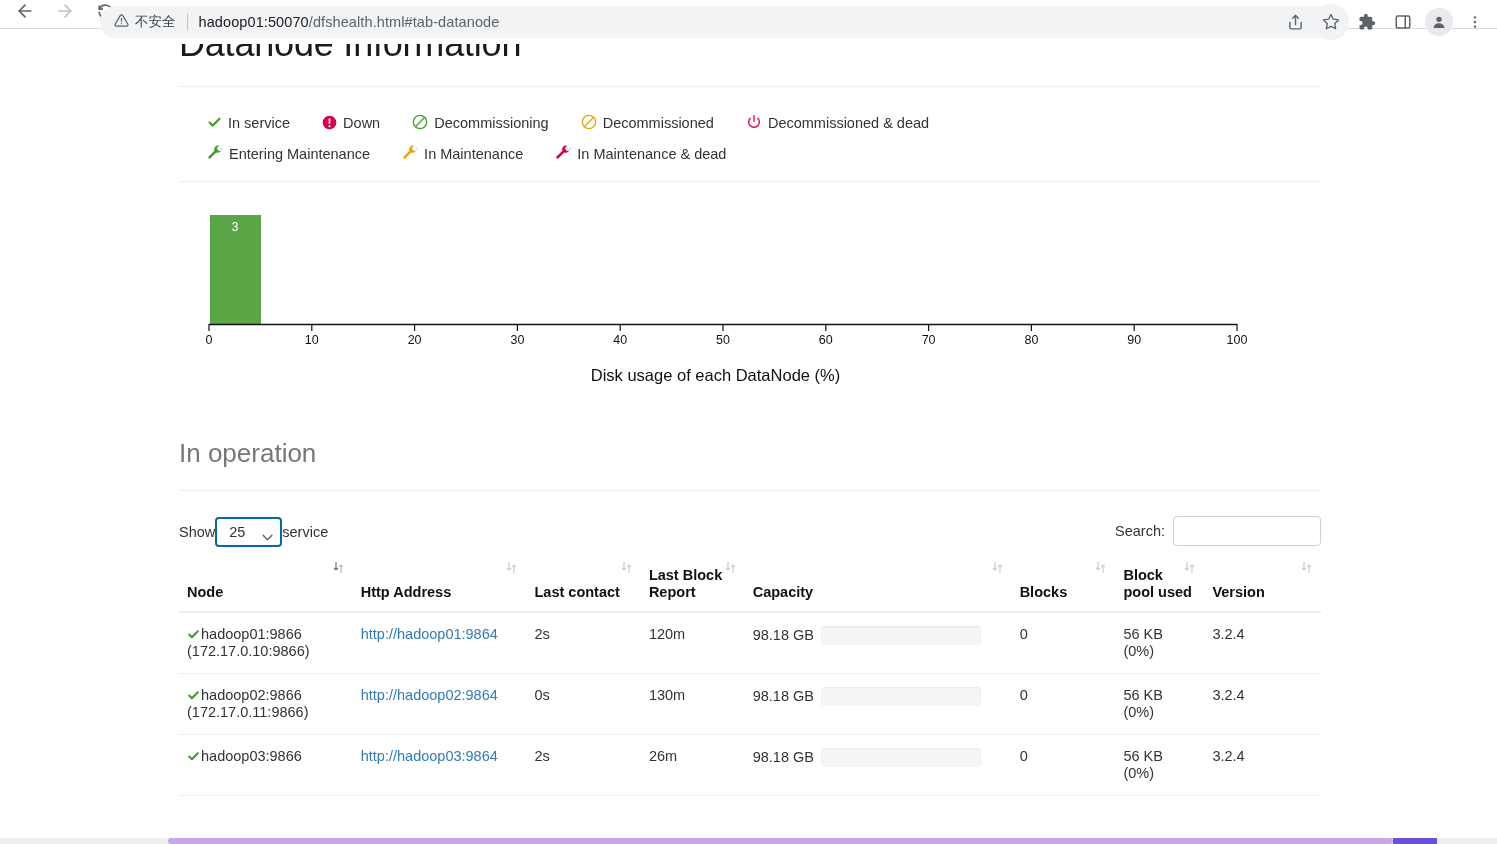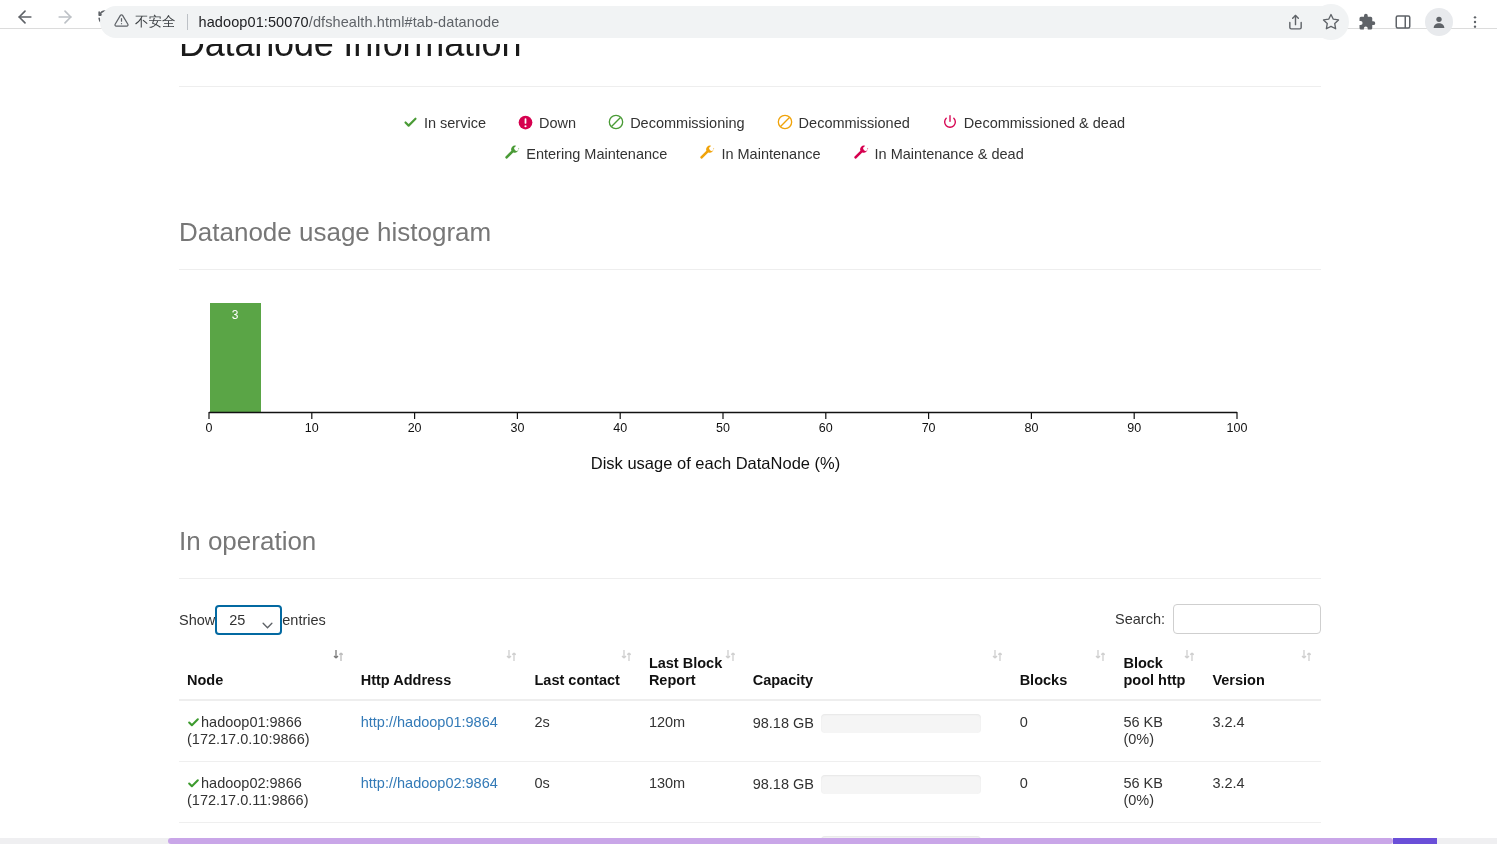--- a/index.html
+++ b/index.html
@@ -10,21 +10,21 @@
     background: #ffffff;
     font-family: "Liberation Sans", sans-serif;
   }
 
   
   #browser-chrome {
     position: absolute; left: 0; top: 0;
     width: 1497px; height: 29px;
     background: #ffffff;
     border-bottom: 1px solid #dcdcdc;
-    display: flex; align-items: flex-start;
+    display: flex; align-items: flex-end;
   }
   .nav-btn {
     width: 34px; height: 34px;
     margin-left: 6px;
     display: flex; align-items: center; justify-content: center;
     border-radius: 50%;
     color: #5f6368;
     flex: 0 0 auto;
   }
   .nav-btn.first { margin-left: 8px; }
@@ -100,21 +100,21 @@
   }
   hr.rule {
     border: 0;
     border-top: 1px solid #eeeeee;
     margin: 12px 0 0 0;
   }
 
   
   #legend {
     margin-top: 20px;
-    text-align: center;
+    text-align: left;
     font-size: 14.5px;
     color: #333;
     line-height: 30px;
   }
   .legend-row { white-space: nowrap; }
   .legend-item {
     display: inline-block;
     margin-left: 28px;
     white-space: nowrap;
   }
@@ -439,21 +439,20 @@
         <span class="lic">
           <svg width="16" height="16" viewBox="0 0 24 24" fill="#d6004f">
                 <path d="M21.3 4.2a5.6 5.6 0 0 1-7.4 7.1L5.6 19.6a2 2 0 1 1-2.8-2.8l8.3-8.3A5.6 5.6 0 0 1 18.3 1.2l-3.4 3.4 1.5 3.1 3.1 1.5 3.4-3.4a5.7 5.7 0 0 1-1.6-1.6z"></path>
               </svg>
         </span><span class="lbl">In Maintenance &amp; dead</span>
       </span>
 
     </div>
   </div>
 
-  <h2 class="section-title">Datanode usage histogram</h2>
   <hr class="rule">
 
   <div id="hist-wrap">
     <svg id="hist-svg" width="1142" height="160" viewBox="0 0 1142 160">
 
       <rect x="31" y="5" width="51" height="109" fill="#5aa546"></rect>
       <text x="56" y="21" fill="#ffffff" font-size="12" font-family="Liberation Sans, sans-serif" text-anchor="middle">3</text>
 
       <line x1="30" y1="114.5" x2="1058" y2="114.5" stroke="#111" stroke-width="1.6"></line>
       <g stroke="#111" stroke-width="1.2">
@@ -497,21 +496,21 @@
           <option>25</option>
           <option>50</option>
           <option>100</option>
         </select>
         <span id="select-chev">
           <svg width="11" height="7" viewBox="0 0 12 8" fill="none" stroke="#5f6368" stroke-width="1.6" stroke-linecap="round">
                 <polyline points="1 1.5 6 6.5 11 1.5"></polyline>
               </svg>
         </span>
       </span>
-      <span>entries</span>
+      <span>service</span>
     </div>
 
     <div id="filter-ctl">
       <span>Search:</span>
       <input id="search-input" type="text" placeholder="" style="">
     </div>
   </div>
 
   <table class="dn-table">
     <colgroup>
@@ -580,21 +579,21 @@
           </span>
           <span>Blocks</span>
         </th>
         <th>
           <span class="sort-ic">
             <svg width="10" height="13" viewBox="0 0 10 13">
                   <path d="M3 1 L3 9 M3 9 L1 7 M3 9 L5 7" stroke="#cfcfcf" stroke-width="1.3" fill="none"></path>
                   <path d="M8 12 L8 4 M8 4 L6.3 5.7 M8 4 L9.7 5.7" stroke="#cfcfcf" stroke-width="1.3" fill="none"></path>
                 </svg>
           </span>
-          <span>Block pool http</span>
+          <span>Block pool used</span>
         </th>
         <th>
           <span class="sort-ic">
             <svg width="10" height="13" viewBox="0 0 10 13">
                   <path d="M3 1 L3 9 M3 9 L1 7 M3 9 L5 7" stroke="#cfcfcf" stroke-width="1.3" fill="none"></path>
                   <path d="M8 12 L8 4 M8 4 L6.3 5.7 M8 4 L9.7 5.7" stroke="#cfcfcf" stroke-width="1.3" fill="none"></path>
                 </svg>
           </span>
           <span>Version</span>
         </th>

